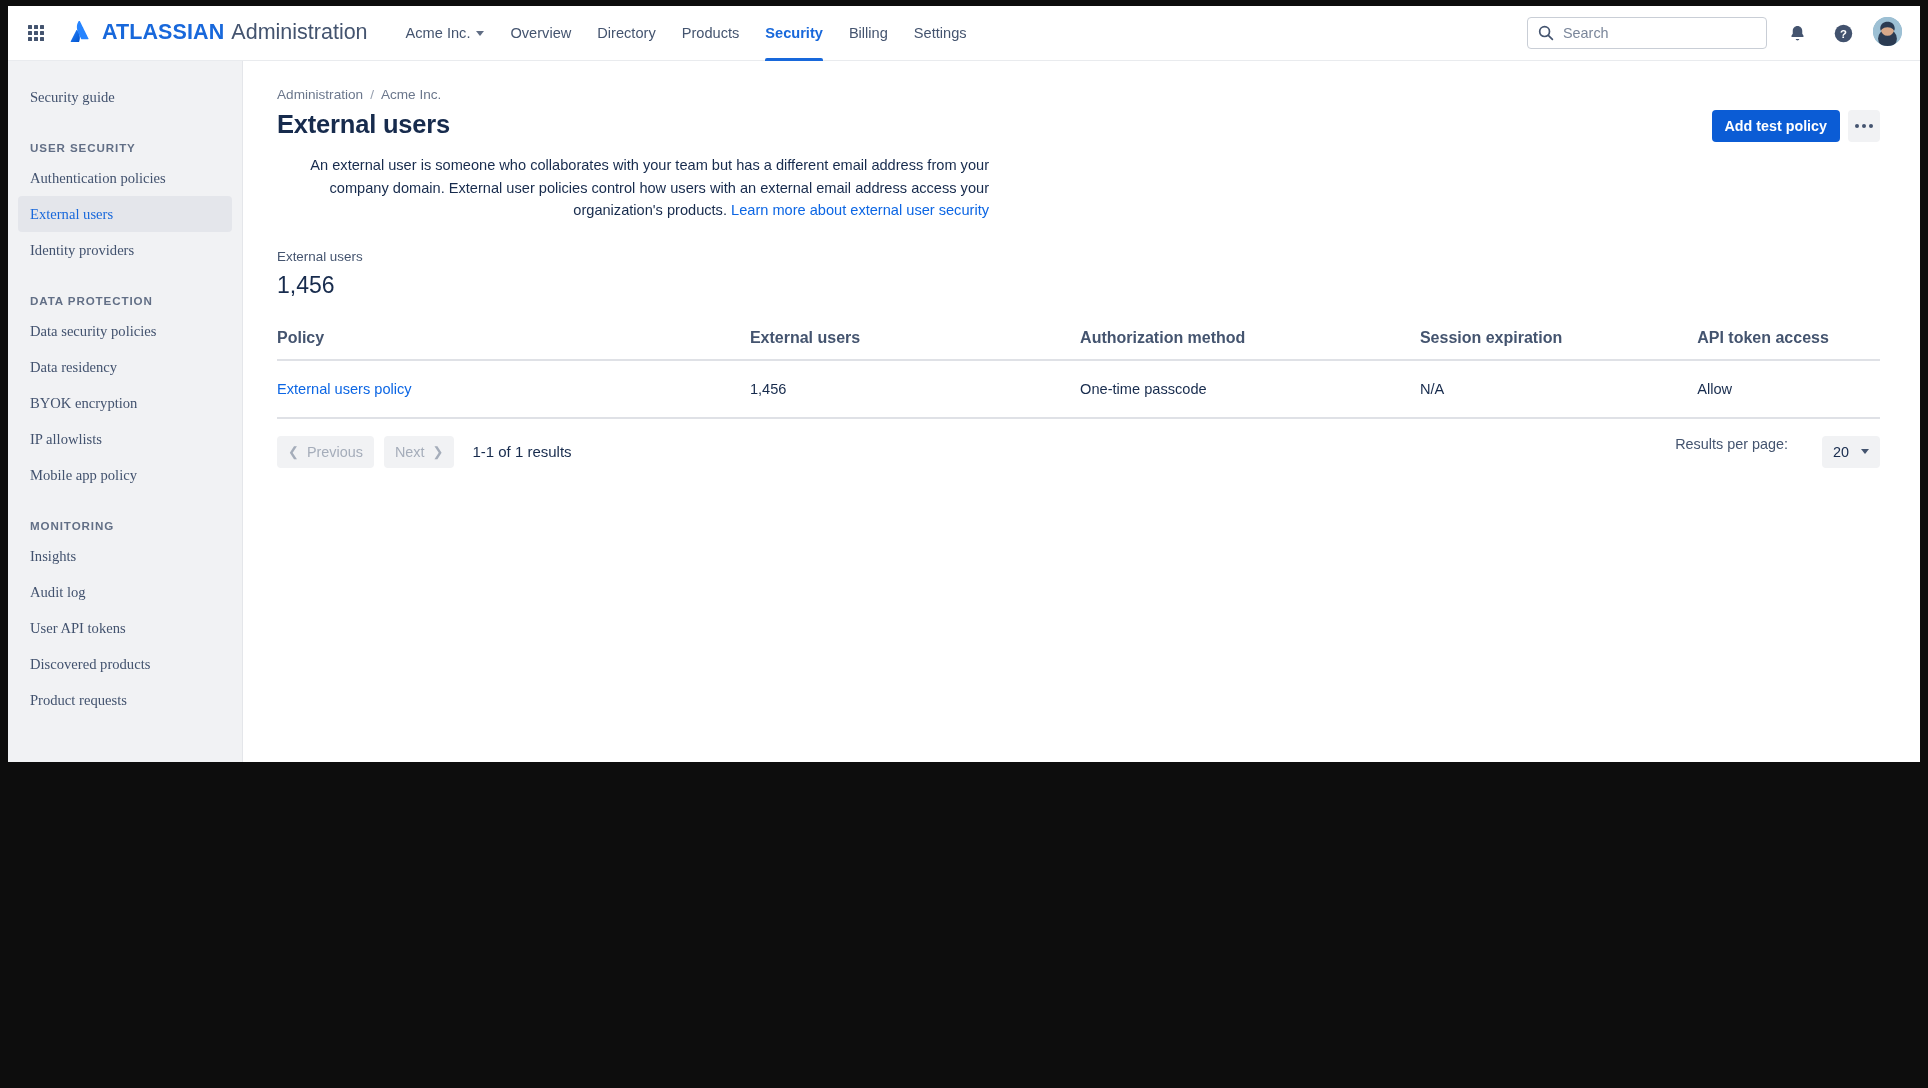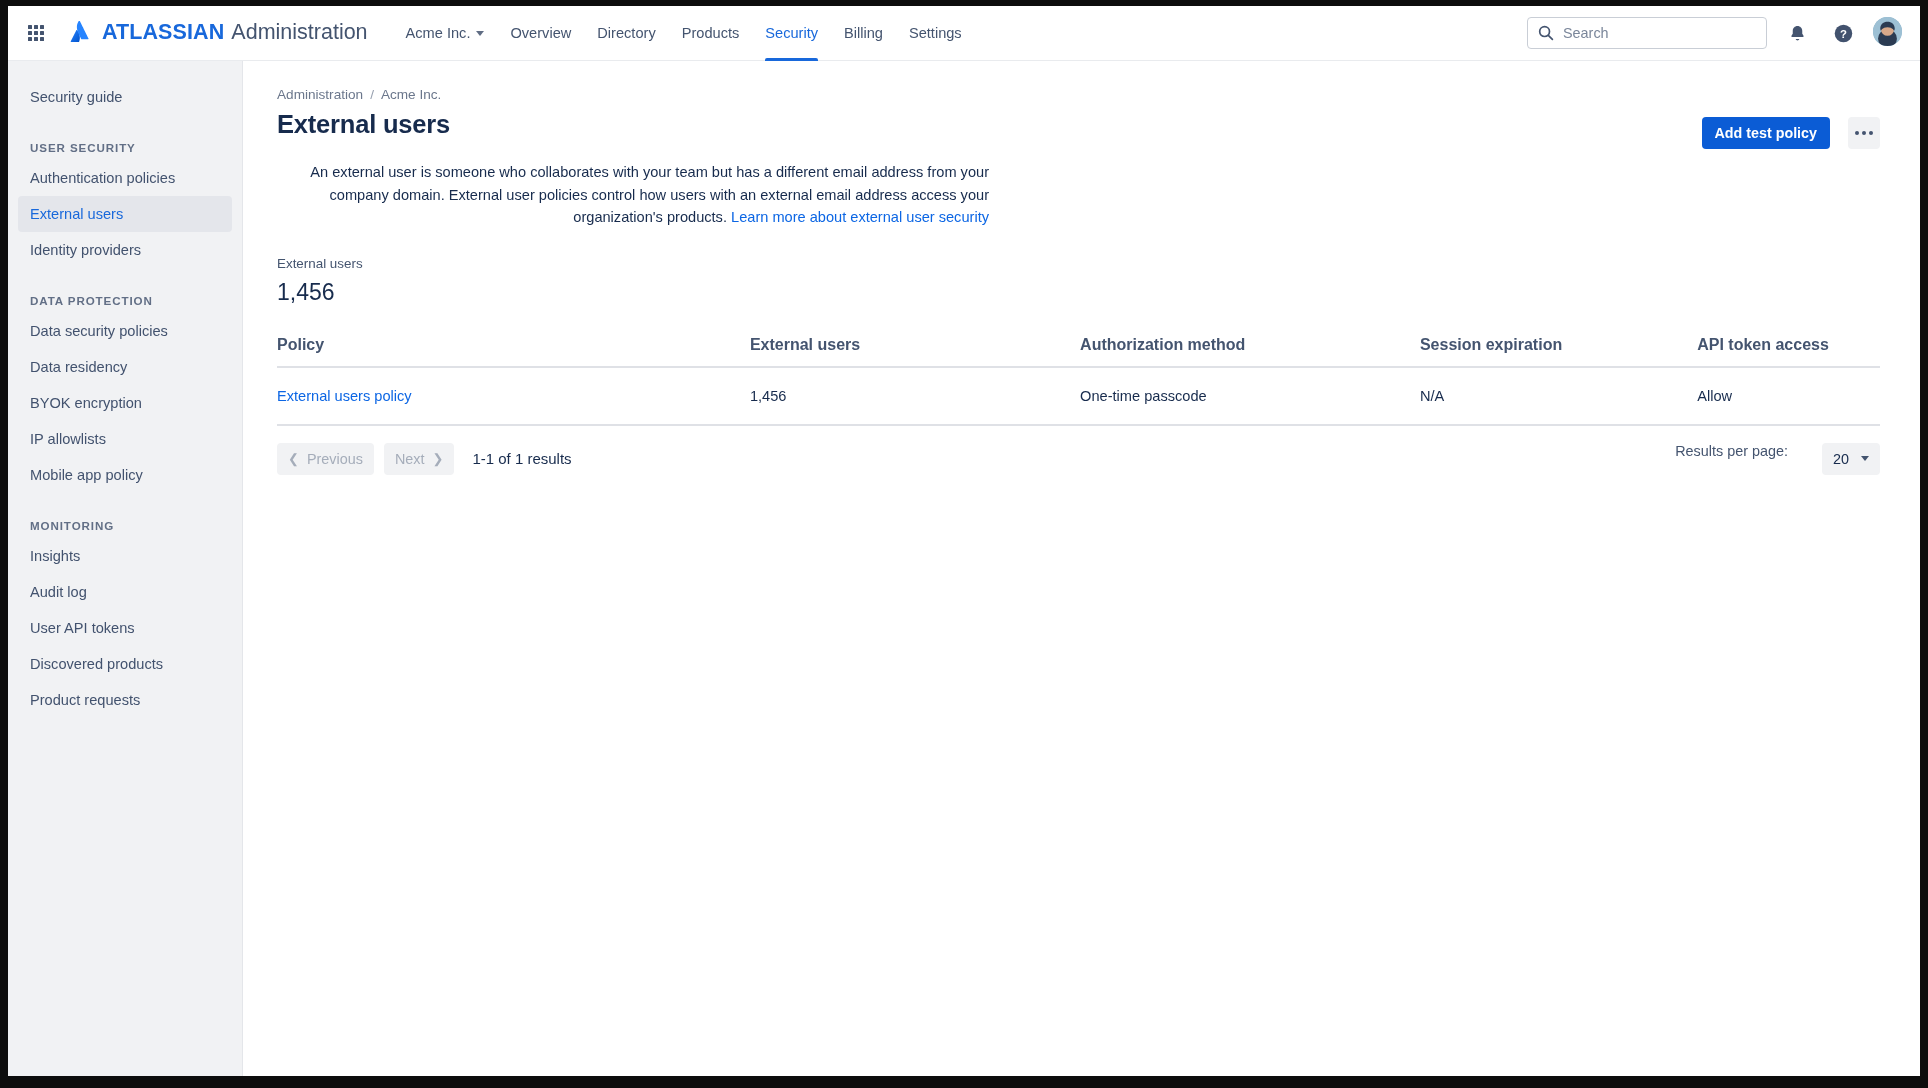--- a/index.html
+++ b/index.html
@@ -5,21 +5,21 @@
   * { box-sizing: border-box; margin: 0; padding: 0; }
   html, body {
     width: 1928px; height: 1088px;
     background: #0d0d0d;
     font-family: "Liberation Sans", sans-serif;
     overflow: hidden;
   }
   .window {
     position: absolute;
     left: 8px; top: 6px;
-    width: 1912px; height: 1070px;
+    width: 1912px; height: 756px;
     background: #ffffff;
     overflow: hidden;
   }
 
   
   .topnav {
     position: relative;
     height: 55px;
     background: #ffffff;
     border-bottom: 1px solid #e9ebee;
@@ -74,21 +74,21 @@
   .navitem {
     position: relative;
     height: 55px;
     display: flex; align-items: center;
     padding: 0 12px;
     font-size: 14.6px;
     color: #44546f;
     cursor: pointer;
     white-space: nowrap;
   }
-  .navitem.active { color: #1868db; font-weight: 400; }
+  .navitem.active { color: #1868db; font-weight: 700; }
   .navitem.active::after {
     content: "";
     position: absolute;
     left: 12px; right: 12px; bottom: 0;
     height: 3px; border-radius: 2px 2px 0 0;
     background: #1868db;
   }
   .caret {
     display:inline-block;
     margin-left: 6px;
@@ -158,20 +158,21 @@
   .sb-item {
     display: block;
     margin: 0 10px;
     padding: 8px 12px;
     border-radius: 4px;
     font-size: 14.6px;
     color: #42526e;
     cursor: pointer;
     line-height: 20px;
     white-space: nowrap;
+    font-family: Liberation Serif, serif;
   }
   .sb-item.selected {
     background: #e4e6eb;
     color: #1868db;
     font-weight: 500;
   }
   .sb-heading {
     margin: 26px 10px 6px;
     padding: 0 12px;
     font-size: 11.6px;
@@ -201,21 +202,21 @@
   .title-row {
     display: flex; align-items: flex-start; justify-content: space-between;
   }
   .page-title {
     font-size: 25.5px;
     font-weight: 600;
     color: #172b4d;
     letter-spacing: -0.2px;
     line-height: 32px;
   }
-  .title-actions { display: flex; align-items: center; gap: 18px; margin-top: 9px; padding-left: 8px; }
+  .title-actions { display: flex; align-items: center; gap: 8px; margin-top: 2px; padding-left: 8px; }
   .btn-primary {
     background: #0b5cd5;
     color: #ffffff;
     border: none;
     border-radius: 4px;
     height: 32px;
     padding: 0 13px;
     font-size: 14.3px;
     font-weight: 600;
     font-family: "Liberation Sans", sans-serif;

